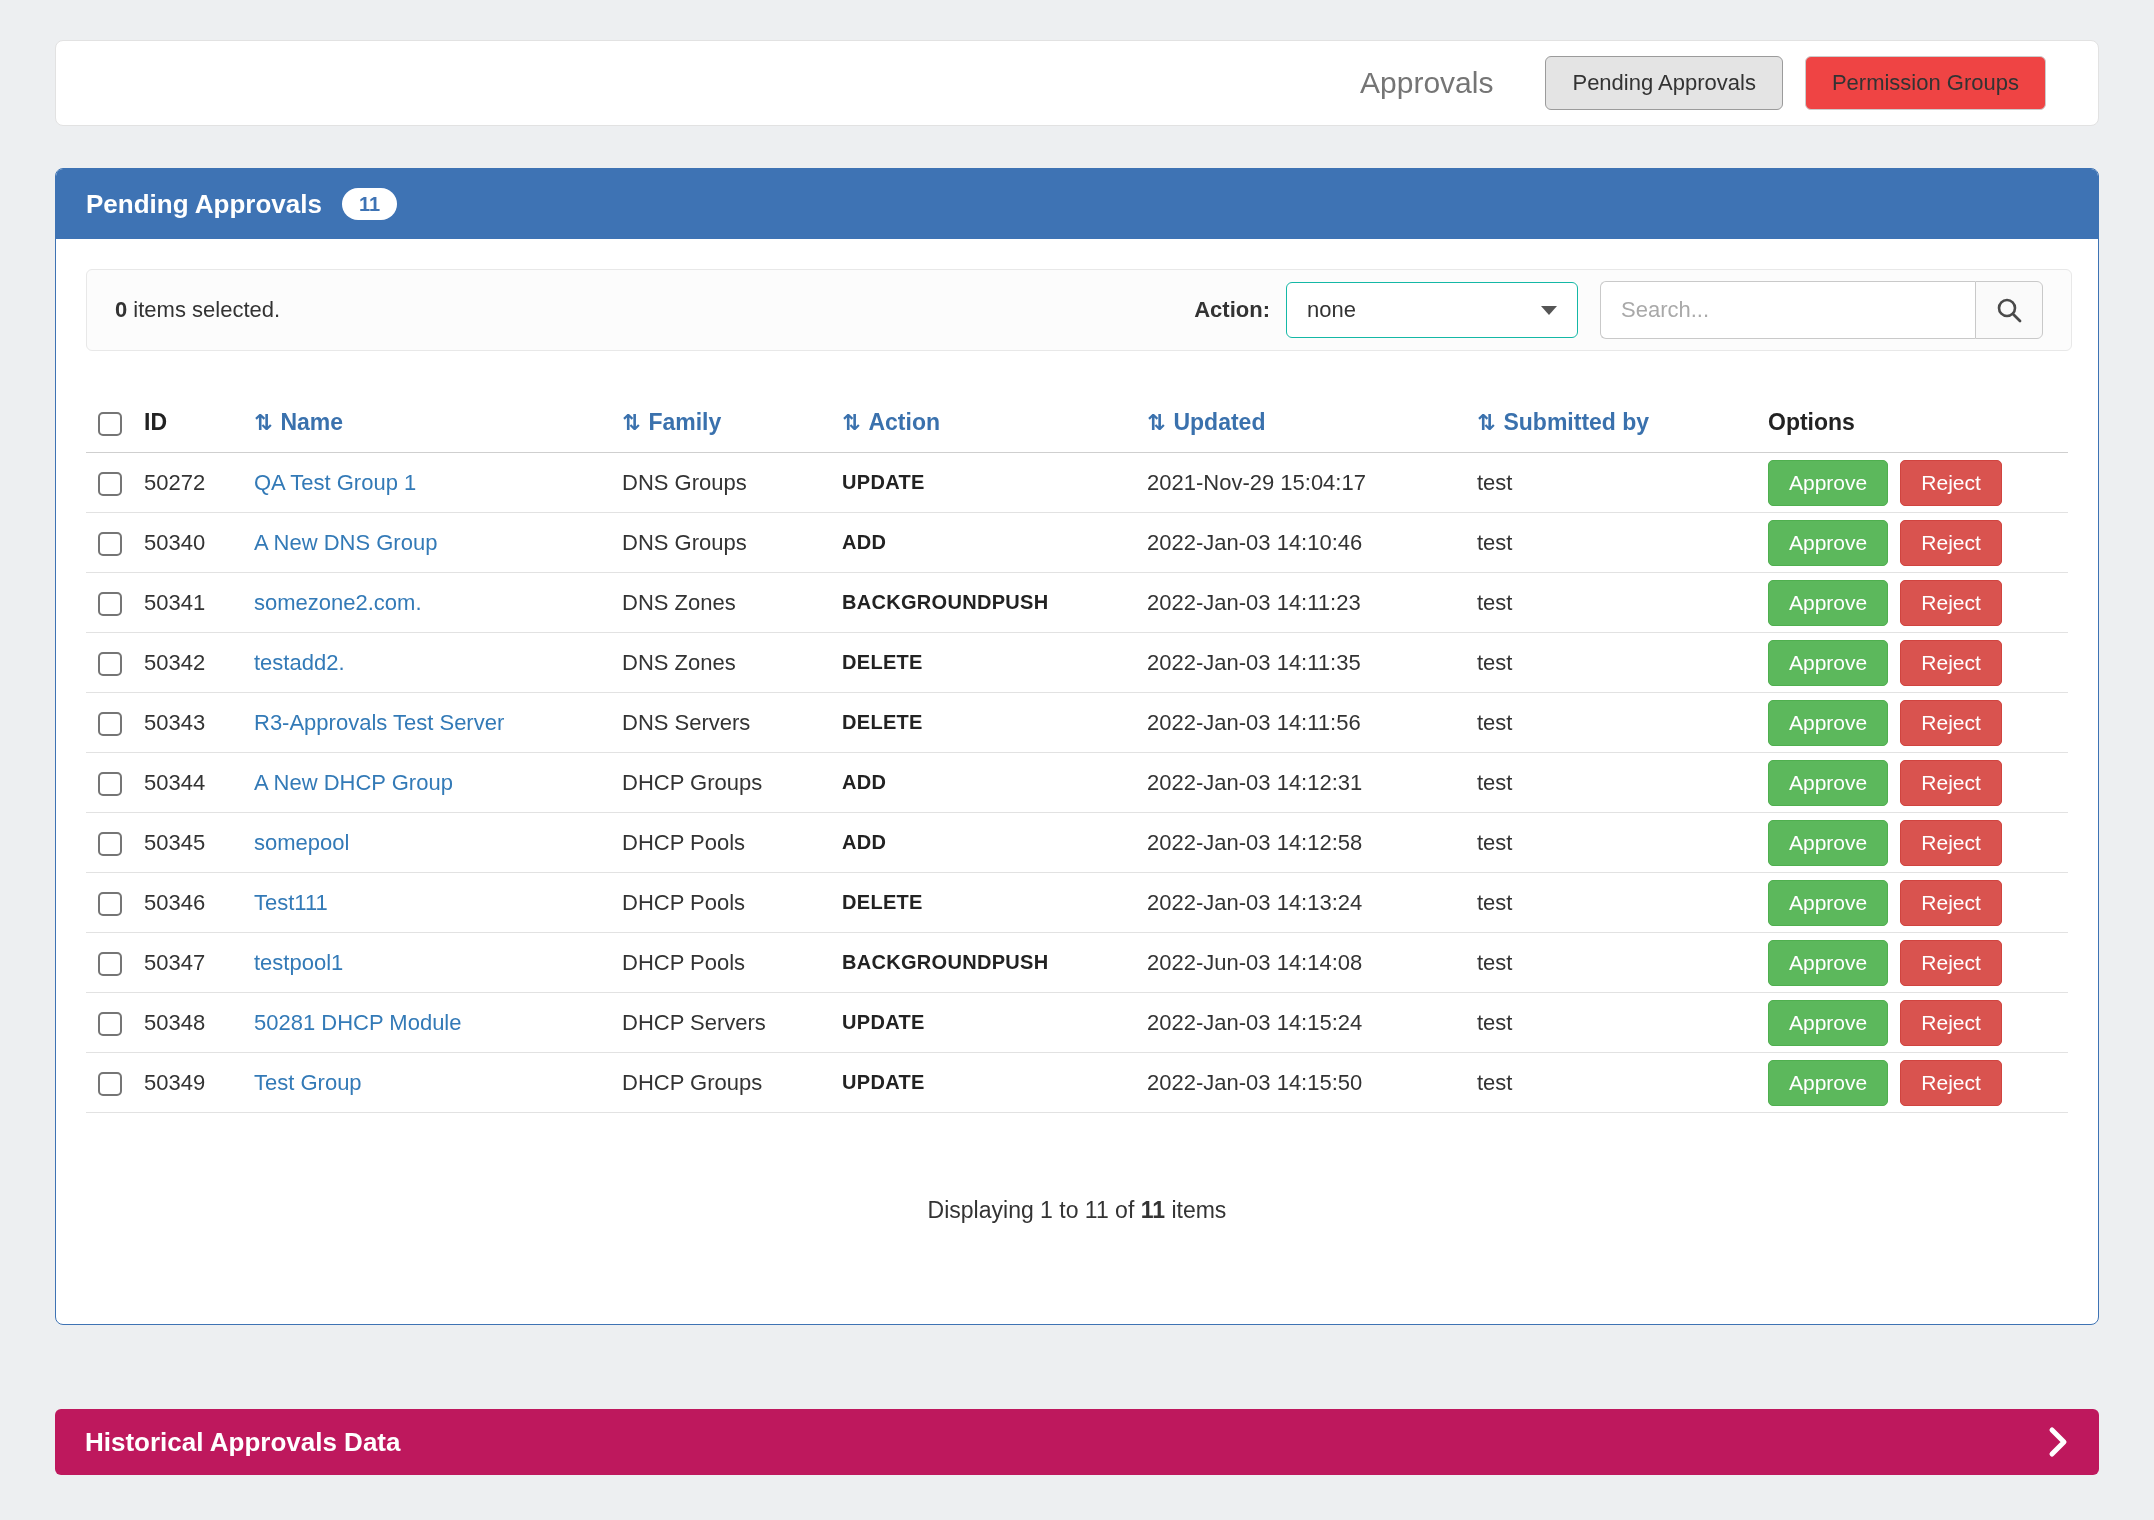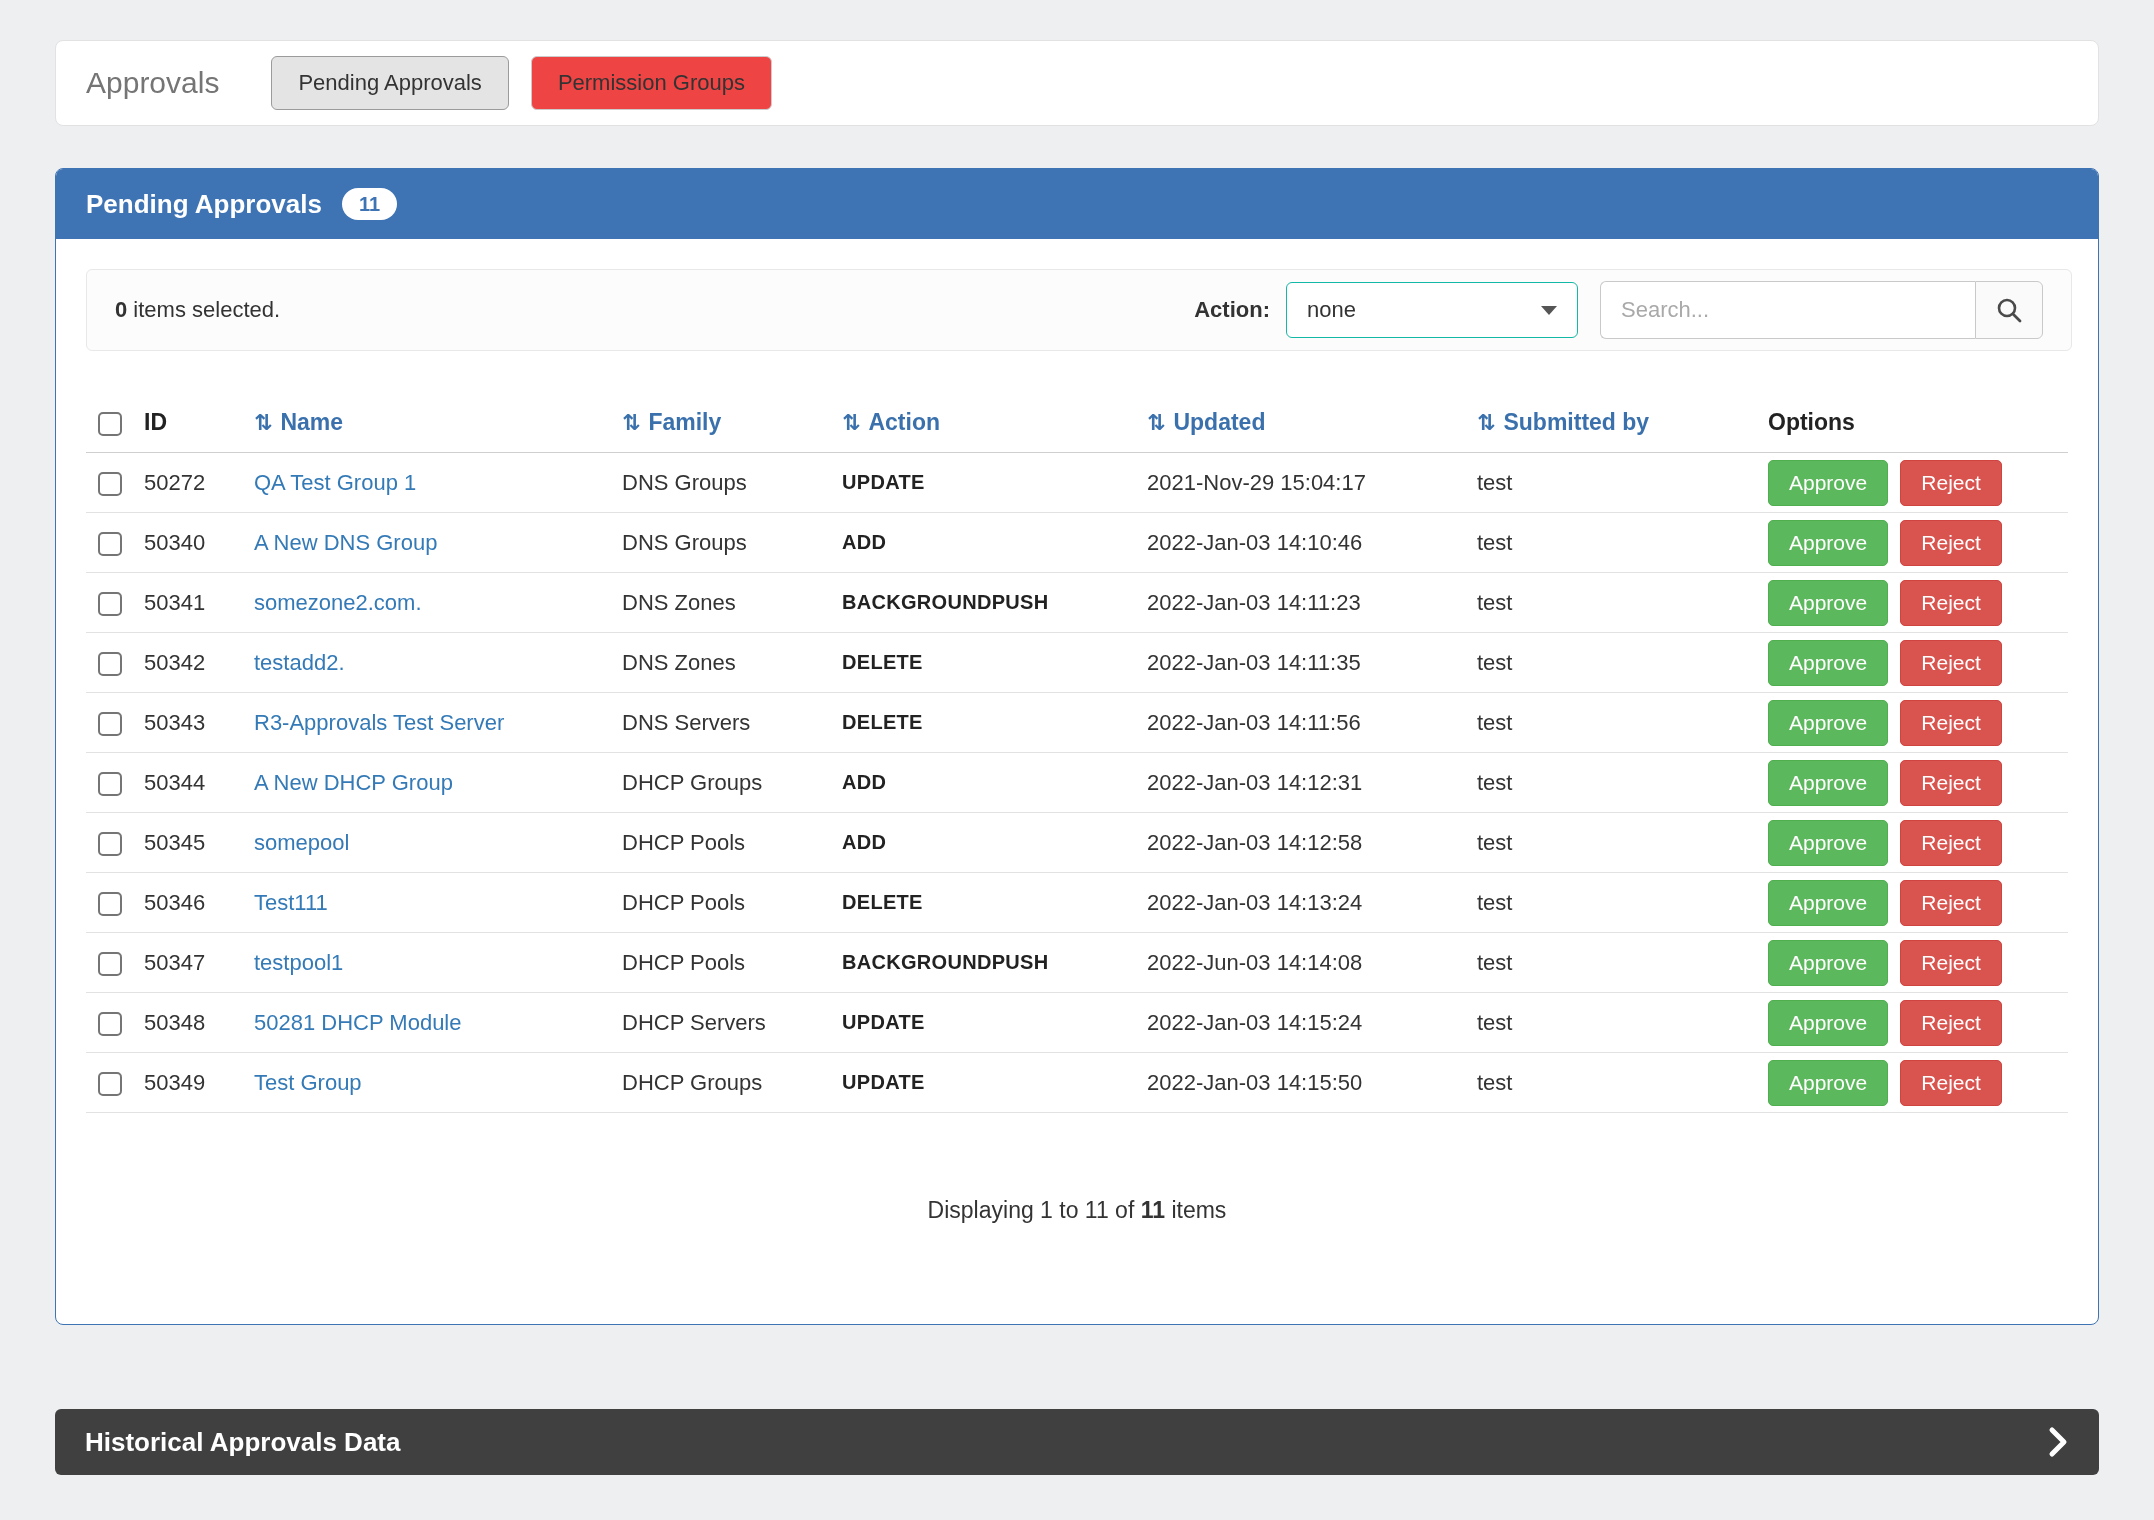--- a/index.html
+++ b/index.html
@@ -14,20 +14,21 @@
 
   
   .topbar {
     background: #ffffff;
     border: 1px solid #e2e2e2;
     border-radius: 8px;
     height: 86px;
     display: flex;
     align-items: center;
     padding: 5px 30px;
+    justify-content: flex-end;
   }
   .topbar-title {
     font-size: 30px;
     color: #757575;
     margin-right: 52px;
     font-weight: 400;
   }
   .tab-btn {
     font-size: 22px;
     padding: 13px 26px;
@@ -209,21 +210,21 @@
     text-align: center;
     margin-top: 84px;
     font-size: 23px;
     color: #333;
   }
   .table-footer b { font-weight: bold; }
 
   
   .historical-bar {
     margin-top: 84px;
-    background: #404040;
+    background: #be185d;
     border-radius: 6px;
     height: 66px;
     display: flex;
     align-items: center;
     justify-content: space-between;
     padding: 0 30px;
     cursor: pointer;
   }
   .historical-title {
     color: #ffffff;

